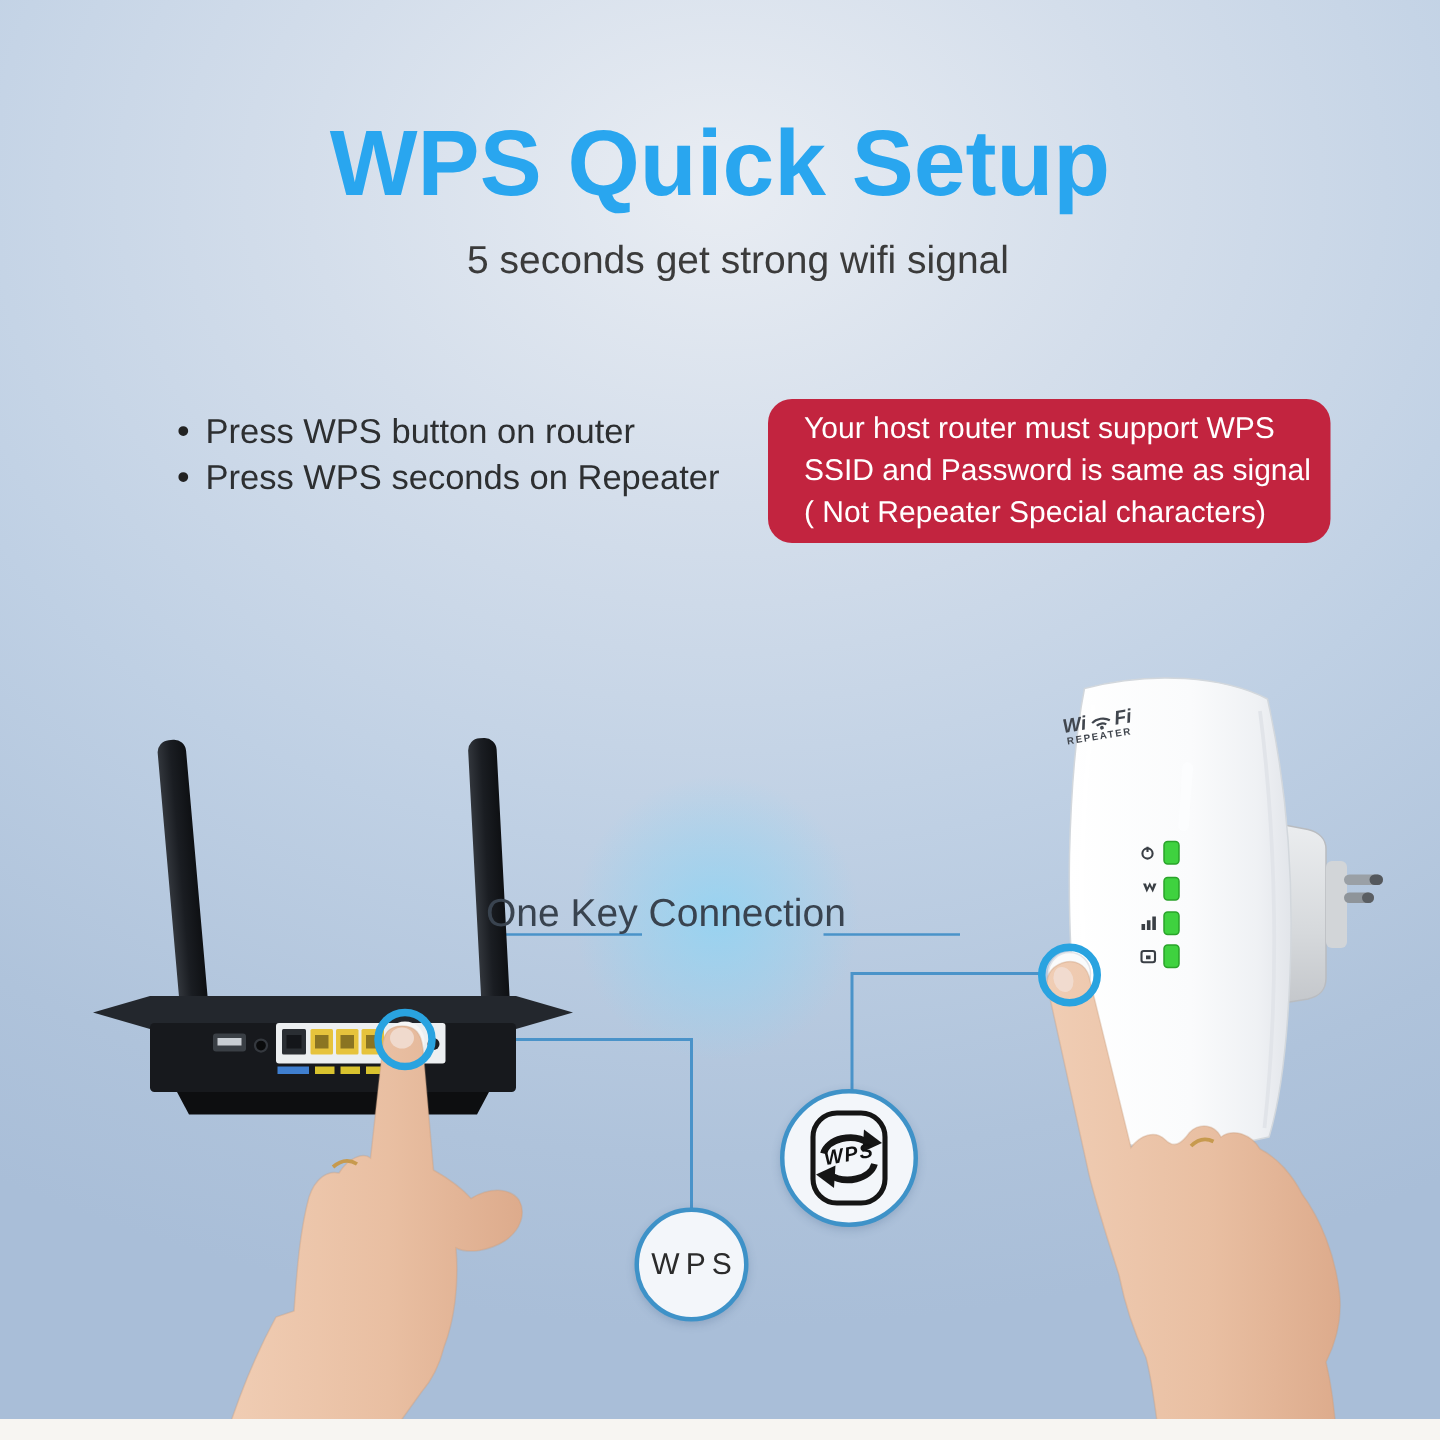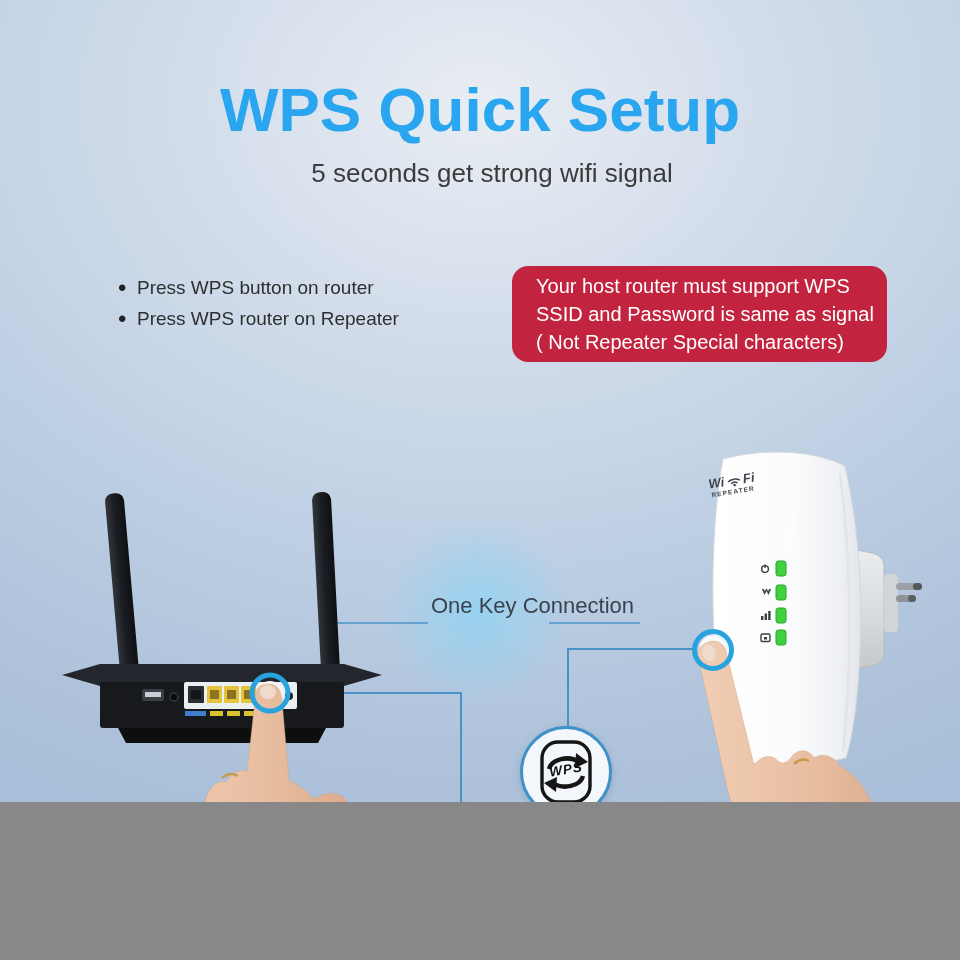--- a/index.html
+++ b/index.html
@@ -1,54 +1,54 @@
 <!DOCTYPE html>
 <html><head>
 <meta charset="utf-8">
 <style>
   html,body{margin:0;padding:0;background:#888;}
   .stage{
-    position:relative;width:960px;height:802px;margin:0 auto;overflow:hidden;
+    position:relative;width:960px;height:960px;margin:0 auto;overflow:hidden;
     font-family:"Liberation Sans",sans-serif;
     background:radial-gradient(ellipse 980px 760px at 50% 13%,
       #e9edf3 0%, #d4deeb 28%, #bfd0e4 58%, #afc3db 85%, #a9bed8 100%);
     text-decoration:underline;
   }
   .scene{position:absolute;left:0;top:0;width:960px;height:960px;z-index:1;}
   .overlay{position:absolute;z-index:2;}
   
   .title{
     left:0;top:74px;width:960px;text-align:center;
     font-size:62px;font-weight:700;letter-spacing:0px;color:#29a6ef;margin:0;
   }
   .subtitle{
     left:12px;top:158px;width:960px;text-align:center;
     font-size:26px;color:#3b3b3b;margin:0;
   }
   
   .instr{left:104px;top:272px;width:420px;list-style:none;margin:0;padding:0;}
   .instr li{
-    position:relative;padding-left:33px;font-size:19px;color:#2d2f31;
+    position:relative;padding-left:33px;font-size:23px;color:#2d2f31;
     line-height:31px;white-space:nowrap;
   }
   .instr li::before{
     content:"\2022";position:absolute;left:14px;top:0;
     font-size:24px;color:#222;line-height:31px;
   }
   
   .notice{
     left:512px;top:266px;width:375px;box-sizing:border-box;
     background:#c2243f;border-radius:16px;
     padding:6px 10px 6px 24px;color:#ffffff;
   }
   .notice div{font-size:20px;line-height:28px;white-space:nowrap;}
   
   .okc{
-    left:334px;top:593px;width:300px;text-align:right;
-    font-size:22px;color:#39434f;white-space:nowrap;
+    left:324px;top:593px;width:300px;text-align:left;
+    font-size:26px;color:#39434f;white-space:nowrap;
   }
   
   .logo{
     left:688px;top:474px;width:88px;text-align:center;
     transform:rotate(-9deg);color:#41464e;
   }
   .logo .row{display:flex;align-items:flex-end;justify-content:center;gap:2px;}
   .logo .row span{font-size:13px;font-weight:700;font-style:italic;line-height:13px;}
   .logo .sub{font-size:6.5px;font-weight:700;letter-spacing:1.1px;margin-top:1px;}
   
@@ -228,21 +228,21 @@
     </g>
 
     <circle cx="713" cy="650" r="18.5" fill="none" stroke="#29a3e0" stroke-width="5"></circle>
   </svg>
 
   <h1 class="overlay title">WPS Quick Setup</h1>
   <p class="overlay subtitle">5 seconds get strong wifi signal</p>
 
   <ul class="overlay instr">
     <li>Press WPS button on router</li>
-    <li>Press WPS router on Repeater</li>
+    <li>Press WPS seconds on Repeater</li>
   </ul>
 
   <div class="overlay notice">
     <div>Your host router must support WPS</div>
     <div>SSID and Password is same as signal</div>
     <div>( Not Repeater Special characters)</div>
   </div>
 
   <div class="overlay okc">One Key Connection</div>
 

